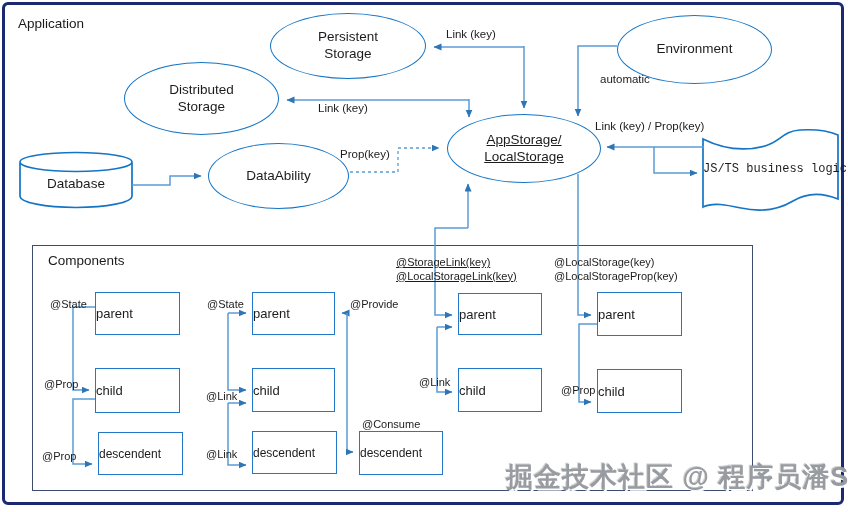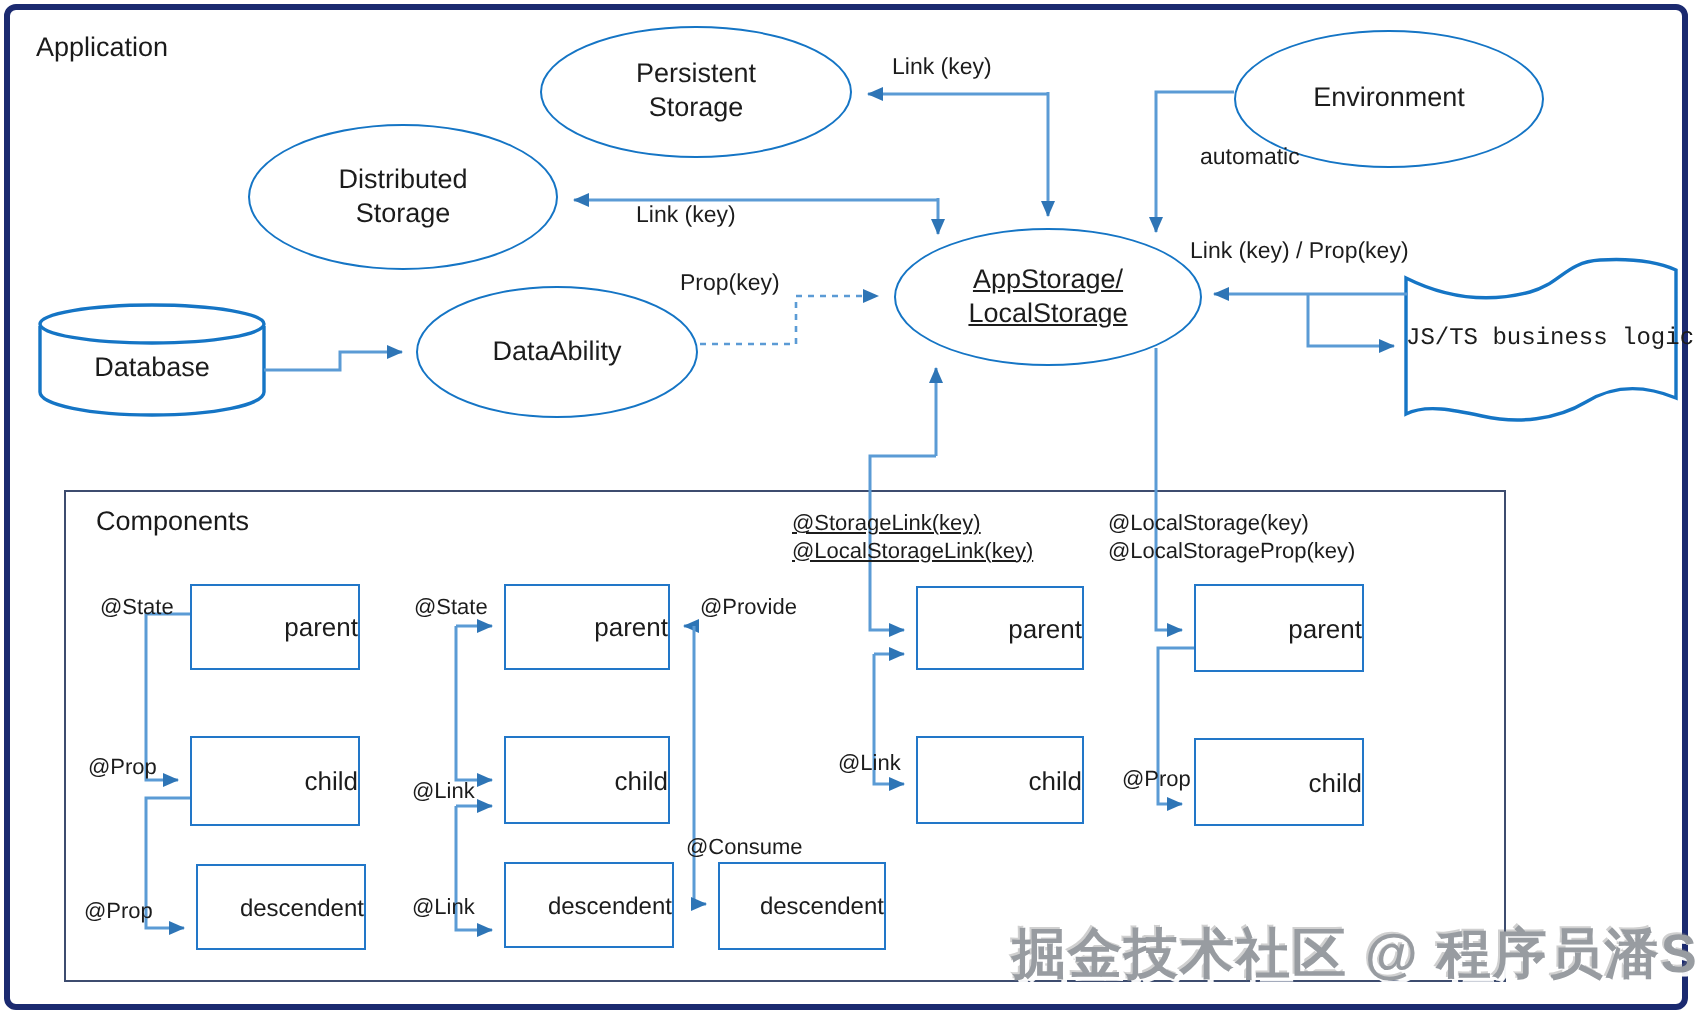--- a/index.html
+++ b/index.html
@@ -30,24 +30,23 @@
     display: flex; align-items: center; justify-content: center;
     text-align: center;
     font-size: 13.5px; line-height: 1.25; color: #1c1c1c;
     z-index: 1;
   }
   .node-ellipse span { display: block; }
   .comp-box {
     position: absolute;
     border: 1.7px solid #2277c8;
     background: #fff;
-    display: flex; align-items: center; justify-content: flex-end;
+    display: flex; align-items: center; justify-content: flex-start;
     font-size: 13px; color: #1c1c1c;
     z-index: 1;
-    padding-left: 39px;
   }
   .comp-box.small { font-size: 12px; }
   .components-frame {
     position: absolute; left: 32px; top: 245px;
     width: 721px; height: 246px;
     border: 1.6px solid #3d4c6f;
     background: transparent;
     z-index: 0;
   }
   svg.connectors {
@@ -198,31 +197,31 @@
     </g>
   </svg>
 
   <div class="shape-label" style="left:20px; top:176px; width:112px; font-size:13.5px;">Database</div>
   <div class="shape-label" style="left:703px; top:162px; width:136px; font-size:12px;font-family:Liberation Mono, monospace;">JS/TS business logic</div>
 
   <div class="edge-label" style="left:446px; top:28px;">Link (key)</div>
   <div class="edge-label" style="left:318px; top:102px;">Link (key)</div>
   <div class="edge-label" style="left:555px; top:73px;margin-left:45px;">automatic</div>
   <div class="edge-label" style="left:595px; top:120px;">Link (key) / Prop(key)</div>
-  <div class="edge-label" style="left:340px; top:136px;">Prop(key)</div>
+  <div class="edge-label" style="left:340px; top:148px;">Prop(key)</div>
 
   <div class="anno" style="left:50px; top:298px;">@State</div>
   <div class="anno" style="left:44px; top:378px;">@Prop</div>
   <div class="anno" style="left:42px; top:450px;">@Prop</div>
 
   <div class="anno" style="left:207px; top:298px;">@State</div>
   <div class="anno" style="left:206px; top:390px;">@Link</div>
   <div class="anno" style="left:206px; top:448px;">@Link</div>
   <div class="anno" style="left:350px; top:298px;">@Provide</div>
-  <div class="anno" style="left:343px; top:418px;">@Consume</div>
+  <div class="anno" style="left:362px; top:418px;">@Consume</div>
 
   <div class="anno two-line" style="left:396px; top:256px;text-decoration:underline;">
     <span>@StorageLink(key)</span>
     <span>@LocalStorageLink(key)</span>
   </div>
   <div class="anno" style="left:419px; top:376px;">@Link</div>
 
   <div class="anno two-line" style="left:554px; top:256px;">
     <span>@LocalStorage(key)</span>
     <span>@LocalStorageProp(key)</span>

